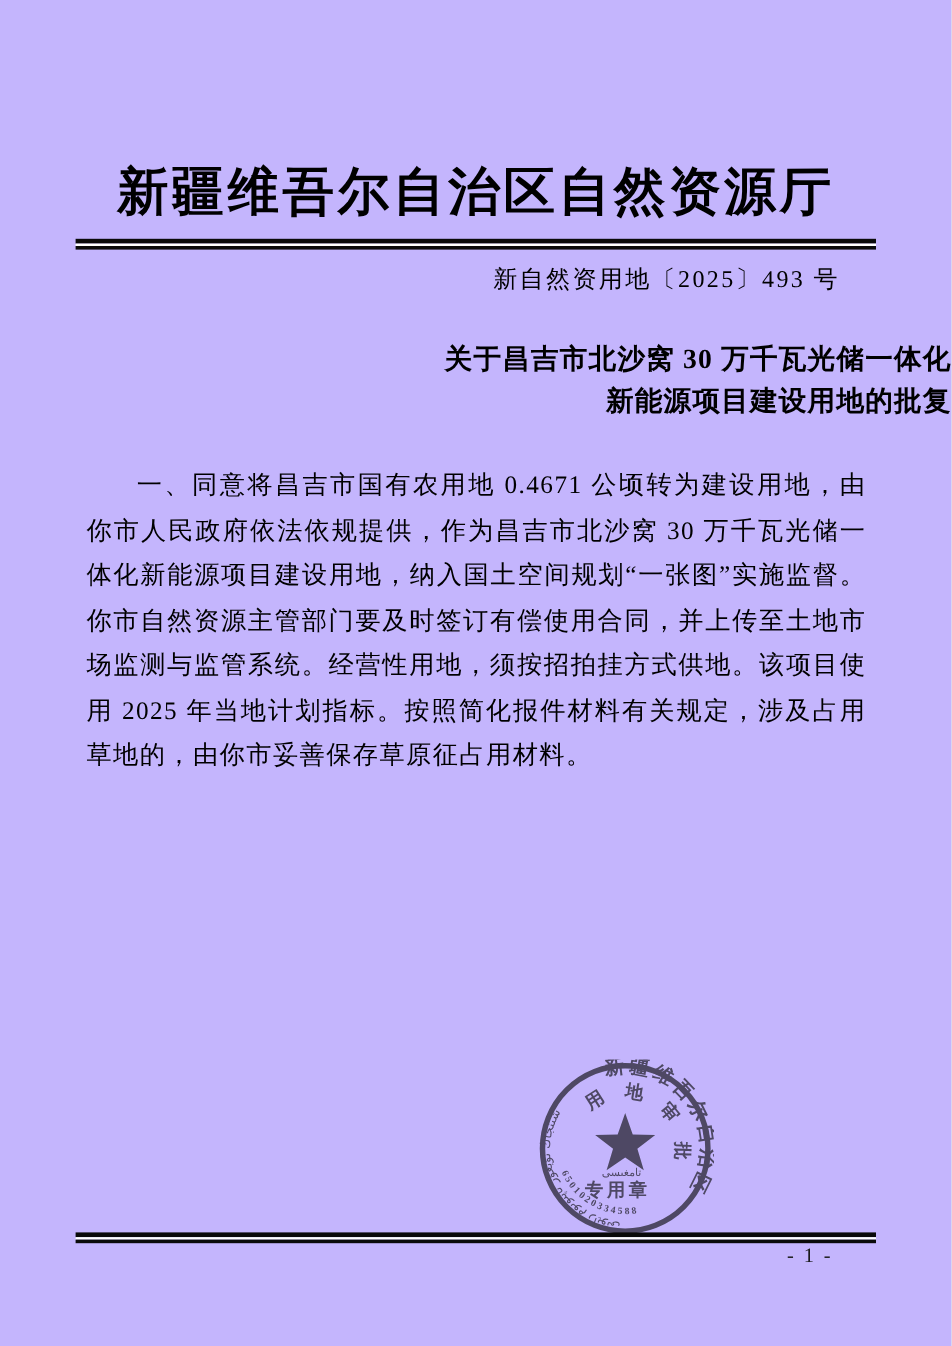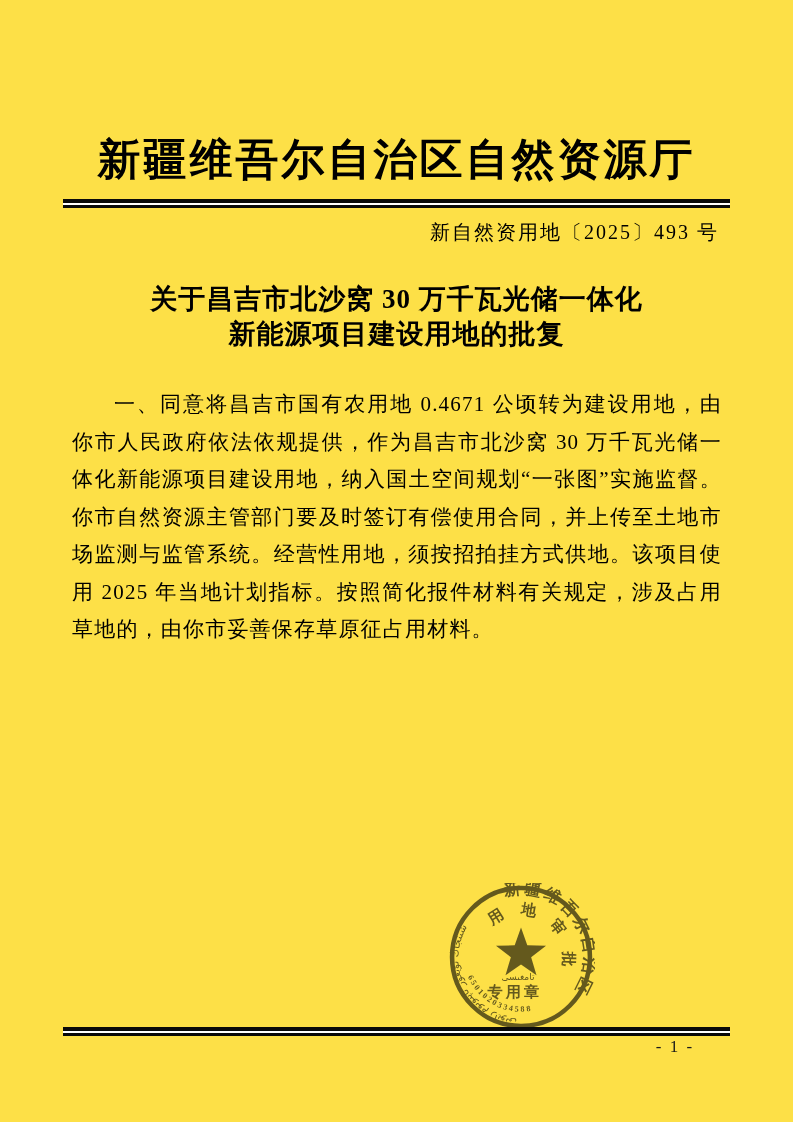--- a/index.html
+++ b/index.html
@@ -1,45 +1,45 @@
 <!DOCTYPE html>
 <html lang="zh"><head>
 <meta charset="utf-8">
 <style>
   html,body{margin:0;padding:0;background:#e8e8e8;}
   .page{
     position:relative;
     width:793px;height:1122px;
-    background:#fde047;
+    background:#c4b5fd;
     margin:0 auto;
     overflow:hidden;
     font-family:"Liberation Serif","DejaVu Serif",serif;
     color:#000;
   }
   .agency-title{
     position:absolute;top:131px;left:0;width:793px;
     text-align:center;
     font-size:43px;font-weight:900;
     letter-spacing:3px;
     white-space:nowrap;
   }
   .rule{position:absolute;left:63px;width:667px;}
   .rule .bar1{height:4px;background:#0a0a0a;}
   .rule .bargap{height:2px;background:#fff;}
   .rule .bar2{height:3px;background:#0a0a0a;}
   .rule-top{top:199px;}
   .rule-bottom{top:1027px;}
   .doc-number{
-    position:absolute;top:219px;right:74px;
+    position:absolute;top:219px;right:93px;
     font-size:20px;letter-spacing:2px;white-space:nowrap;
   }
   .doc-title{
     position:absolute;top:282px;left:0;width:793px;
-    text-align:center;font-weight:bold;
-    font-size:27px;line-height:35px;letter-spacing:1px;
+    text-align:right;font-weight:bold;
+    font-size:23px;line-height:35px;letter-spacing:1px;
   }
   .body-text{
     position:absolute;top:386px;left:72px;width:650px;
     font-size:21px;line-height:37.5px;letter-spacing:1.2px;
     text-align:justify;
   }
   .body-text p{margin:0;padding:0;}
   .body-text p.indent{text-indent:2em;}
   .date-line{
     position:absolute;top:984px;left:433px;

